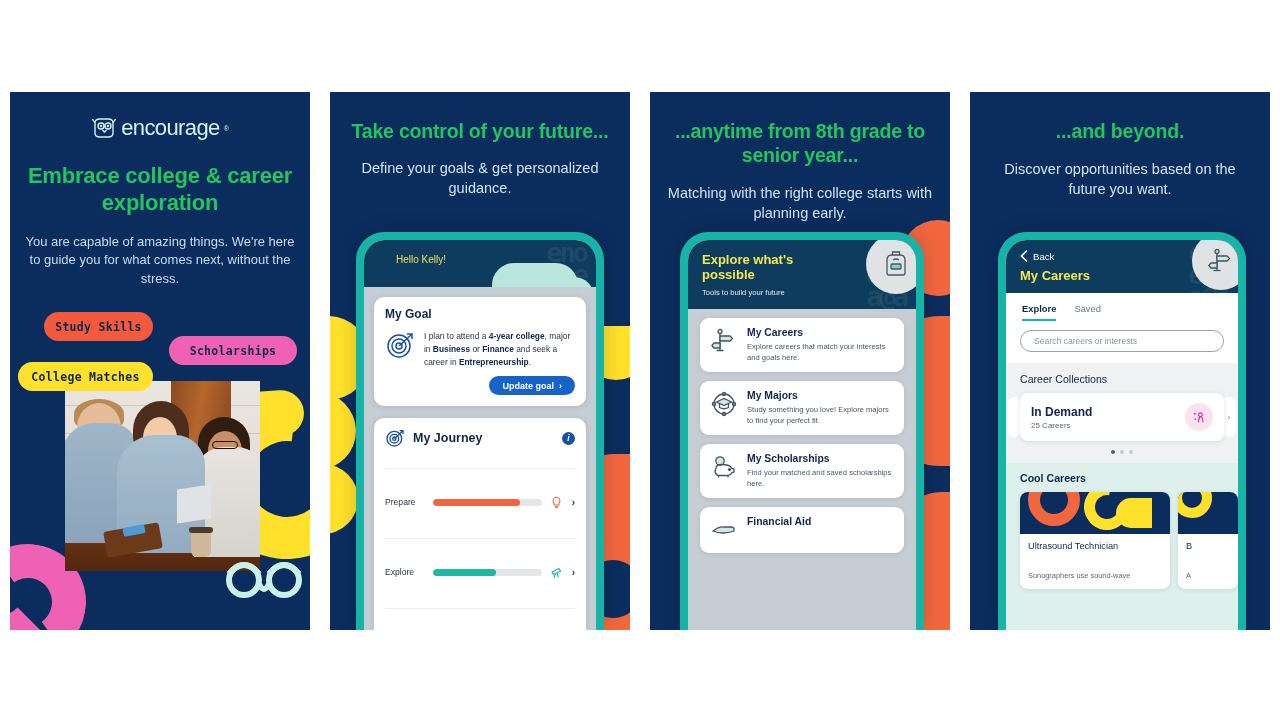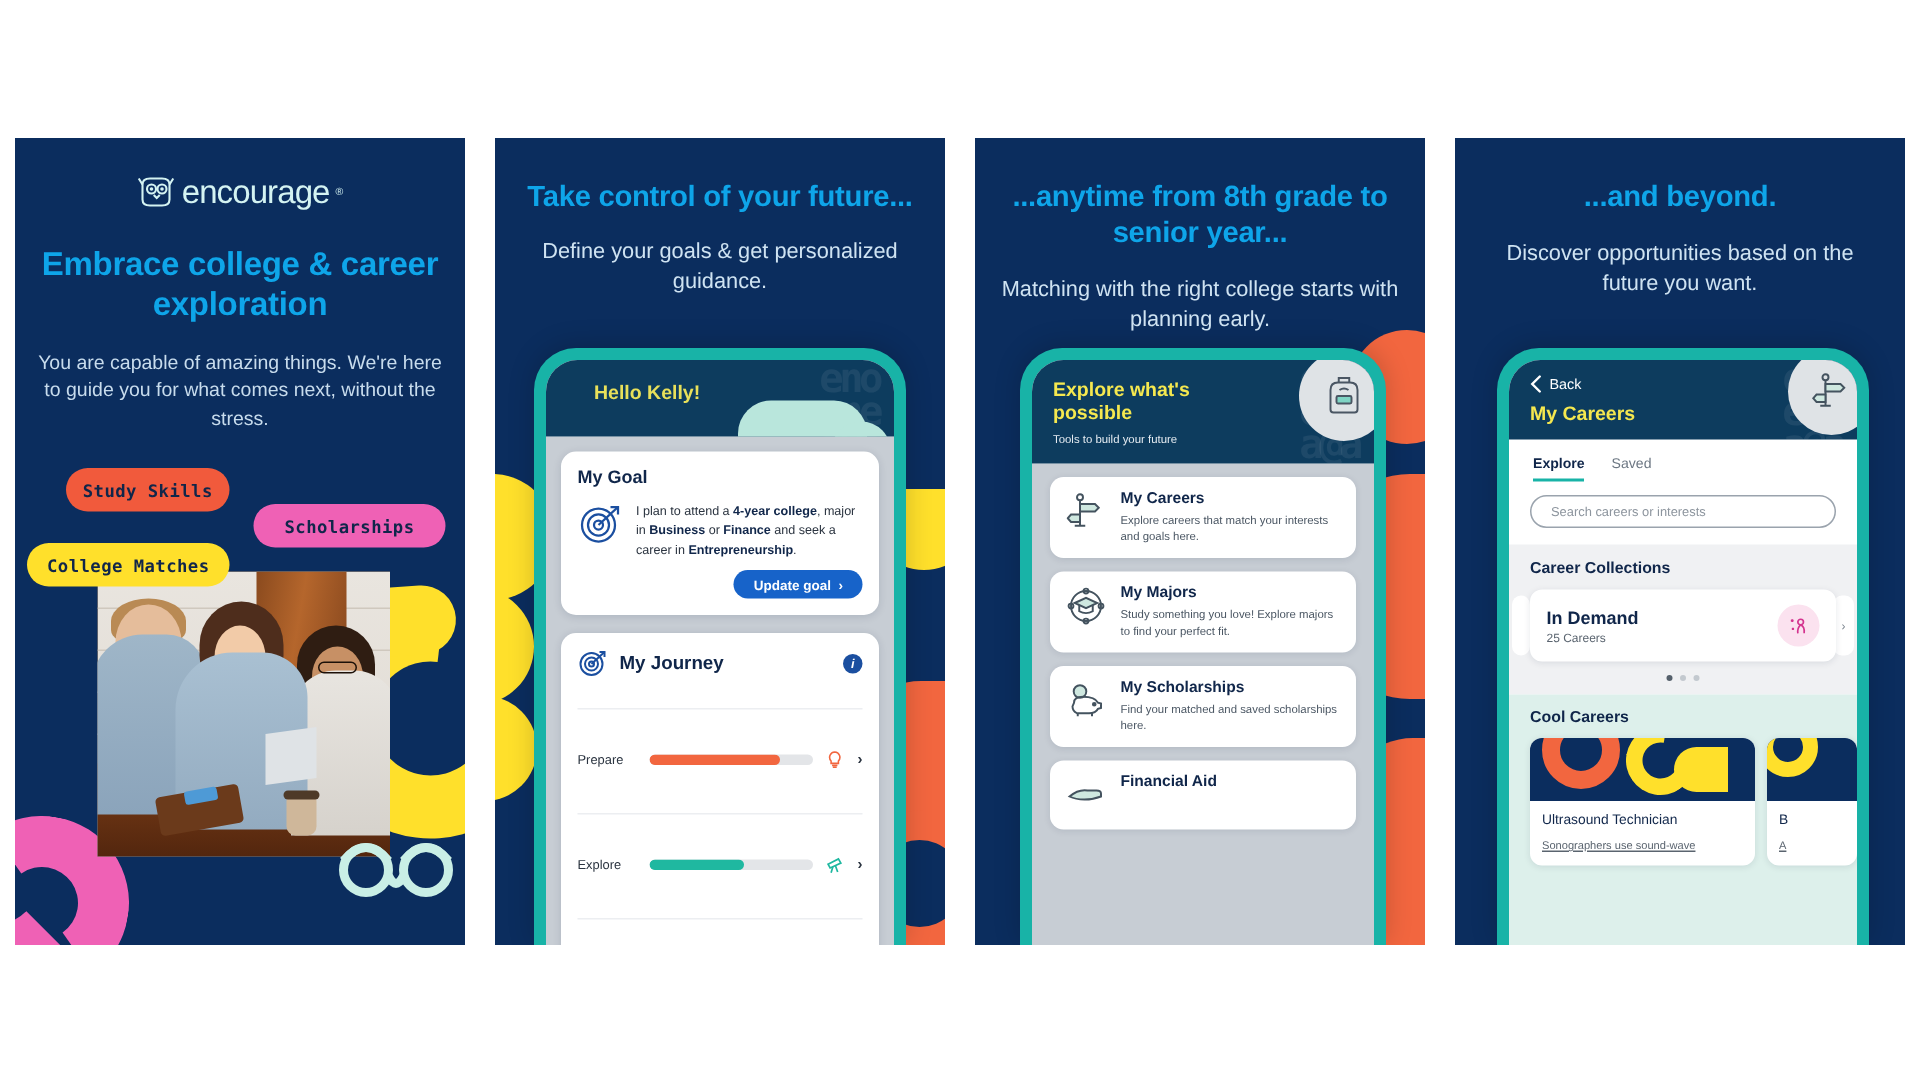--- a/index.html
+++ b/index.html
@@ -27,21 +27,21 @@
     background: #0b2d5e;
     overflow: hidden;
     flex: 0 0 300px;
   }
 
   
   .headline {
     position: relative;
     z-index: 6;
     text-align: center;
-    color: #0ea5e9;
+    color: #22c55e;
     font-size: 19.5px;
     font-weight: bold;
     line-height: 1.22;
     letter-spacing: -0.2px;
     padding: 0 12px;
   }
   .subhead {
     position: relative;
     z-index: 6;
     text-align: center;
@@ -230,21 +230,21 @@
     font-size:27px; color: rgba(255,255,255,0.07);
     letter-spacing:-3px; line-height:0.82; font-weight:bold;
     white-space:pre;
   }
 
   
   .p2-title { margin-top: 28px; font-size: 19.5px; }
   .p2-sub { margin-top: 14px; }
   .phone2 { left: 26px; top: 140px; width: 248px; height: 398px; }
   .p2-head { padding: 14px 16px 22px 16px; }
-  .p2-hello { color:#e8e05a; font-size:13px; font-weight:bold;padding-left:16px; }
+  .p2-hello { color:#e8e05a; font-size:10px; font-weight:normal;padding-left:16px; }
   .p2-life {
     color:#ffffff; font-size:11.5px; font-weight:bold;
     line-height:1.3; margin-top:9px;
   }
   .p2-mintblob {
     position:absolute; z-index:1; right:18px; bottom:-22px;
     width:86px; height:46px; background:#b9e6dc; border-radius:22px 22px 0 0;
   }
   .p2-mintblob2 {
     position:absolute; z-index:1; right:2px; bottom:-30px;
@@ -339,21 +339,21 @@
   .p4-tabs { display:flex; gap:18px; padding: 10px 16px 0 16px; background:#fff; }
   .p4-tab { font-size:9.4px; color:#6b7682; padding-bottom:5px; cursor:pointer; }
   .p4-tab.active { color:#10264a; font-weight:bold; border-bottom:2.2px solid #18b3a7; }
   .p4-searchwrap { background:#fff; padding: 9px 14px 11px 14px; }
   .p4-search {
     border:1px solid #9aa3ad; border-radius:999px; height:22px;
     display:flex; align-items:center; padding:0 13px;
     font-size:8.6px; color:#8d959e;
   }
   .p4-gray { background:#f0f1f3; padding: 10px 0 0 0; }
-  .p4-secttl { font-size:10.6px; font-weight:bold; color:#10264a; padding: 0 30px 8px 14px; }
+  .p4-secttl { font-size:10.6px; font-weight:normal; color:#10264a; padding: 0 30px 8px 14px; }
   .p4-carousel { position:relative; padding: 0 0 0 0; height:48px; }
   .p4-cardwrap { position:absolute; left:14px; right:14px; top:0; }
   .p4-indemand {
     background:#fff; border-radius:8px; height:48px;
     display:flex; align-items:center; padding:0 11px;
     box-shadow:0 1px 5px rgba(10,30,60,0.1);
   }
   .p4-indemand .t { font-size:12px; color:#10264a; font-weight:bold; }
   .p4-indemand .s { font-size:8px; color:#5a646f; margin-top:2px; }
   .p4-pinkcircle {
@@ -371,21 +371,21 @@
   .p4-cooltl { font-size:10.6px; font-weight:bold; color:#10264a; padding:0 14px 8px 14px; }
   .p4-coolrow { display:flex; gap:8px; padding: 0 0 0 14px; }
   .p4-coolcard {
     background:#fff; border-radius:8px; overflow:hidden; flex:0 0 150px;
     box-shadow:0 1px 5px rgba(10,30,60,0.1);
   }
   .p4-coolcard.second { flex: 0 0 60px; }
   .p4-coolimg { height:42px; background:#0b2d5e; position:relative; overflow:hidden; }
   .p4-coolbody { padding:7px 8px 8px 8px; }
   .p4-coolbody h5 { font-size:9.2px; color:#10264a; font-weight:500; }
-  .p4-coolbody p { font-size:7.4px; color:#5a646f; margin-top:8px; line-height:1.4;text-decoration:underline; }
+  .p4-coolbody p { font-size:7.4px; color:#5a646f; margin-top:20px; line-height:1.4; }
 </style>
 </head>
 <body>
 
 <div class="stage">
   <div class="panels">
 
     <div class="panel">
       <div class="p1-yellow-c"></div>
       <div class="p1-yellow-stub"></div>

